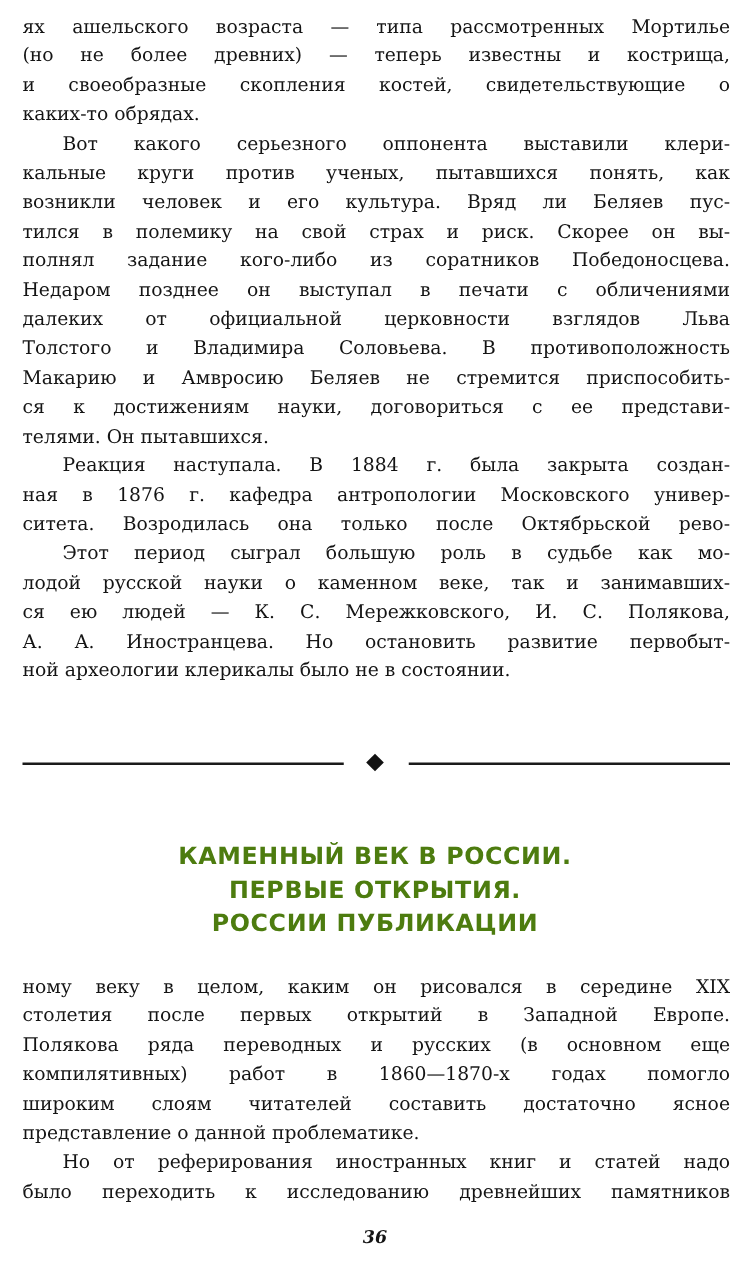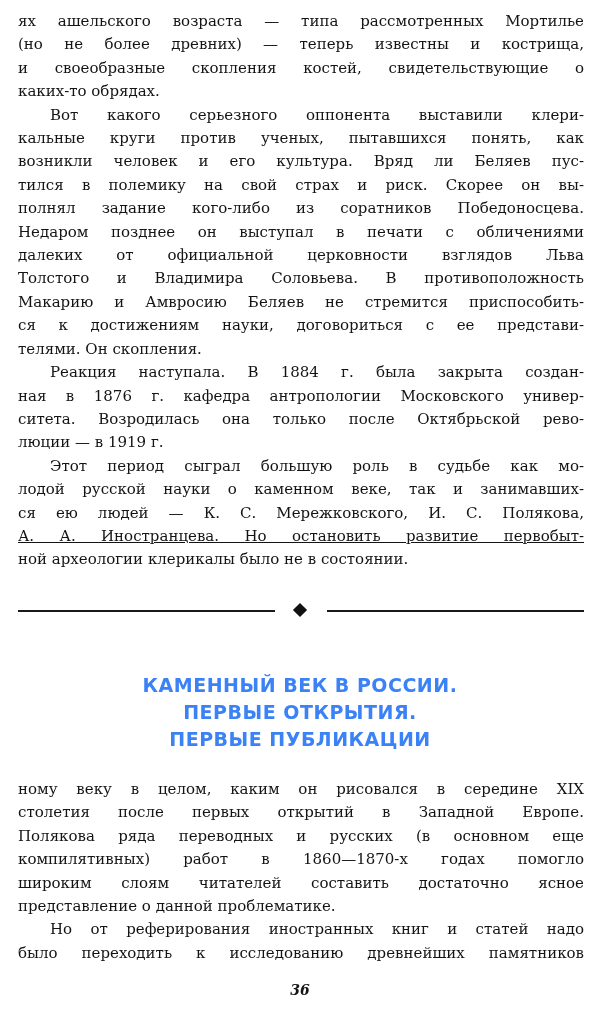--- a/index.html
+++ b/index.html
@@ -5,21 +5,21 @@
     html, body { margin: 0; padding: 0; background: #ffffff; }
     body { width: 600px; height: 1014px; position: relative; overflow: hidden; color: #141414; }
     .line { display: block; font-family: "DejaVu Serif", serif; font-size: 15px; line-height: 23.4px; text-align: justify; text-align-last: justify; white-space: nowrap; }
     .line.l { text-align-last: left; }
     .line.ind { padding-left: 32px; }
     .divider { position: absolute; left: 18px; top: 605px; width: 566px; height: 12px; }
     .divider .rule { position: absolute; top: 5px; height: 2px; background: #1a1a1a; }
     .divider .rule.left { left: 0; width: 257px; }
     .divider .rule.right { left: 309px; width: 257px; }
     .divider .diamond { position: absolute; left: 277px; top: 0; width: 10px; height: 10px; background: #111; transform: rotate(45deg); }
-    .heading { position: absolute; left: 0; width: 600px; top: 672px; text-align: center; font-family: "DejaVu Sans", sans-serif; font-weight: bold; font-size: 19px; line-height: 27px; letter-spacing: 0.5px; color: #3b82f6; }
+    .heading { position: absolute; left: 0; width: 600px; top: 672px; text-align: center; font-family: "DejaVu Sans", sans-serif; font-weight: bold; font-size: 19px; line-height: 27px; letter-spacing: 0.5px; color: #4d7c0f; }
     .block1 { position: absolute; left: 18px; top: 10px; width: 566px; }
     .block2 { position: absolute; left: 18px; top: 778px; width: 566px; }
     .pagenum { position: absolute; top: 1002px; left: 0; width: 600px; text-align: center; font-family: "DejaVu Serif", serif; font-style: italic; font-weight: bold; font-size: 14px; transform: translateY(-20px); }
     .para { margin: 0; }
   </style>
 </head>
 <body>
 
 <div class="block1">
   <div class="para">
@@ -32,47 +32,46 @@
     <span class="line ind" style="display: block; word-spacing: 16.2px;">Вот какого серьезного оппонента выставили клери-</span>
     <span class="line" style="display: block; word-spacing: 13.3333px;">кальные круги против ученых, пытавшихся понять, как</span>
     <span class="line" style="display: block; word-spacing: 11.125px;">возникли человек и его культура. Вряд ли Беляев пус-</span>
     <span class="line" style="display: block; word-spacing: 9.4px;">тился в полемику на свой страх и риск. Скорее он вы-</span>
     <span class="line" style="display: block; word-spacing: 12.8px;">полнял задание кого-либо из соратников Победоносцева.</span>
     <span class="line" style="display: block; word-spacing: 11.8571px;">Недаром позднее он выступал в печати с обличениями</span>
     <span class="line" style="display: block; word-spacing: 21.2px;">далеких от официальной церковности взглядов Льва</span>
     <span class="line" style="display: block; word-spacing: 14.6px;">Толстого и Владимира Соловьева. В противоположность</span>
     <span class="line" style="display: block; word-spacing: 9px;">Макарию и Амвросию Беляев не стремится приспособить-</span>
     <span class="line" style="display: block; word-spacing: 12px;">ся к достижениям науки, договориться с ее представи-</span>
-    <span class="line l">телями. Он скопления.</span>
+    <span class="line l">телями. Он пытавшихся.</span>
   </div>
   <div class="para">
     <span class="line ind" style="display: block; word-spacing: 12px;">Реакция наступала. В 1884 г. была закрыта создан-</span>
     <span class="line" style="display: block; word-spacing: 8.57143px;">ная в 1876 г. кафедра антропологии Московского универ-</span>
     <span class="line" style="display: block; word-spacing: 10.8333px;">ситета. Возродилась она только после Октябрьской рево-</span>
-    <span class="line l">люции — в 1919 г.</span>
   </div>
   <div class="para">
     <span class="line ind" style="display: block; word-spacing: 10.625px;">Этот период сыграл большую роль в судьбе как мо-</span>
     <span class="line" style="display: block; word-spacing: 7.25px;">лодой русской науки о каменном веке, так и занимавших-</span>
     <span class="line" style="display: block; word-spacing: 10.8889px;">ся ею людей — К. С. Мережковского, И. С. Полякова,</span>
-    <span class="line" style="display: block; word-spacing: 13.8333px; text-decoration: underline;">А. А. Иностранцева. Но остановить развитие первобыт-</span>
+    <span class="line" style="display: block; word-spacing: 13.8333px;">А. А. Иностранцева. Но остановить развитие первобыт-</span>
     <span class="line l">ной археологии клерикалы было не в состоянии.</span>
   </div>
 </div>
 
 <div class="divider">
   <div class="rule left"></div>
   <div class="diamond"></div>
   <div class="rule right"></div>
 </div>
 
 <div class="heading">
   <div>КАМЕННЫЙ ВЕК В РОССИИ.</div>
   <div>ПЕРВЫЕ ОТКРЫТИЯ.</div>
-  <div>ПЕРВЫЕ ПУБЛИКАЦИИ</div>
+  <div>РОССИИ ПУБЛИКАЦИИ</div>
 </div>
 
 <div class="block2">
   <div class="para">
     <span class="line" style="display: block; word-spacing: 9.55556px;">ному веку в целом, каким он рисовался в середине XIX</span>
     <span class="line" style="display: block; word-spacing: 16.8333px;">столетия после первых открытий в Западной Европе.</span>
     <span class="line" style="display: block; word-spacing: 11.1429px;">Полякова ряда переводных и русских (в основном еще</span>
     <span class="line" style="display: block; word-spacing: 20.6px;">компилятивных) работ в 1860—1870-х годах помогло</span>
     <span class="line" style="display: block; word-spacing: 16.6px;">широким слоям читателей составить достаточно ясное</span>
     <span class="line l">представление о данной проблематике.</span>

